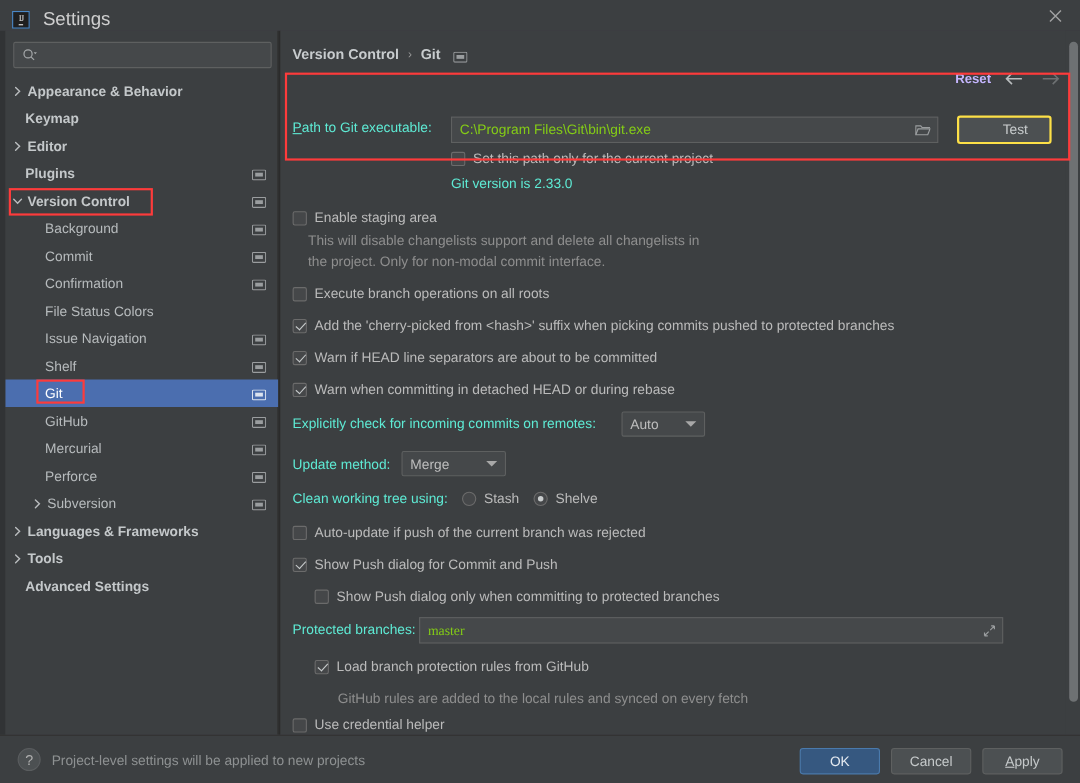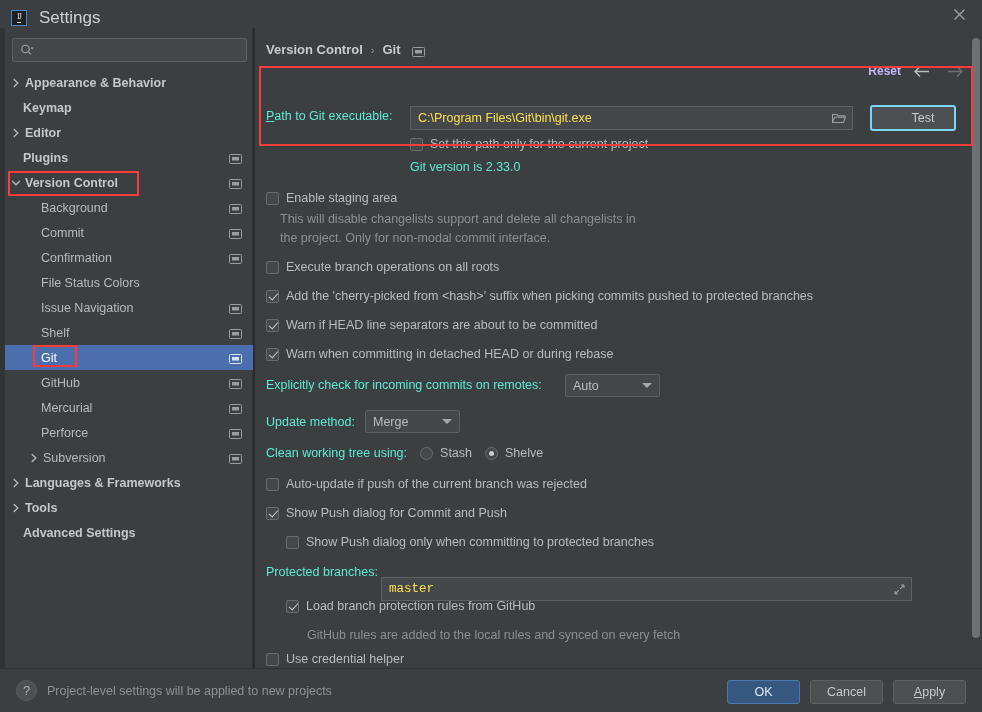--- a/index.html
+++ b/index.html
@@ -184,32 +184,32 @@
   .rd.checked::after {
     content: ""; position: absolute;
     left: 3px; top: 3px; width: 5px; height: 5px;
     border-radius: 50%; background: #c8cccd;
   }
 
   
   .field {
     background: #45484a; border: 1px solid #5e6060; border-radius: 0;
     height: 24px; display: flex; align-items: center;
-    color: #fde047; font-size: 12.5px;
+    color: #84cc16; font-size: 12.5px;
   }
   .field .val { margin-left: 7px; }
   .field .trail { margin-left: auto; margin-right: 6px; display: flex; align-items: center; }
 
   .btn {
     background: #4c5052; border: 1px solid #5e6060; border-radius: 3px;
     color: #c8cccd; font-size: 12.5px;
     display: flex; align-items: center; justify-content: center;
     cursor: default;
   }
-  .btn.focus { border: 2px solid #7dd3fc; padding-left: 20px; }
+  .btn.focus { border: 2px solid #fde047; padding-left: 20px; }
 
   
   .combo {
     background: #45484a; border: 1px solid #5e6060; border-radius: 2px;
     height: 23px; display: flex; align-items: center;
     color: #bdbdbd; font-size: 12.5px; cursor: default;
   }
   .combo .cval { margin-left: 7px; }
   .combo .arrow {
     margin-left: auto; margin-right: 7px;
@@ -529,21 +529,21 @@
         </div>
 
         <div class="row" style="left:11px; top:259px;">
           <span class="cb checked"></span>
           <span class="cb-label">Warn when committing in detached HEAD or during rebase</span>
         </div>
 
         <div class="row" style="left:11px; top:290px;">
           <span class="lbl">Explicitly check for incoming commits on remotes:</span>
         </div>
-        <div class="combo" style="position:absolute; left:310px; top:286px; width:95px;">
+        <div class="combo" style="position:absolute; left:310px; top:286px; width:76px;">
           <span class="cval">Auto</span>
           <span class="arrow"></span>
         </div>
 
         <div class="row" style="left:11px; top:327px;">
           <span class="lbl">Update method:</span>
         </div>
         <div class="combo" style="position:absolute; left:110px; top:322px; width:95px;">
           <span class="cval">Merge</span>
           <span class="arrow"></span>
@@ -568,21 +568,21 @@
         </div>
 
         <div class="row" style="left:31px; top:447px;">
           <span class="cb"></span>
           <span class="cb-label">Show Push dialog only when committing to protected branches</span>
         </div>
 
         <div class="row" style="left:11px; top:477px;">
           <span class="lbl">Protected branches:</span>
         </div>
-        <div class="field" style="position:absolute; left:126px; top:489px; width:531px; font-family:Liberation Mono, monospace;">
+        <div class="field" style="position:absolute; left:126px; top:473px; width:531px; font-family:Liberation Serif, serif;">
           <span class="val">master</span>
           <span class="trail">
             <svg width="11" height="11" viewBox="0 0 11 11" aria-hidden="true">
               <path d="M10 1 L6.2 4.8 M10 1 H7 M10 1 V4" stroke="#9a9d9f" stroke-width="1.1" fill="none"></path>
               <path d="M1 10 L4.8 6.2 M1 10 H4 M1 10 V7" stroke="#9a9d9f" stroke-width="1.1" fill="none"></path>
             </svg>
           </span>
         </div>
 
         <div class="row" style="left:31px; top:511px;">

